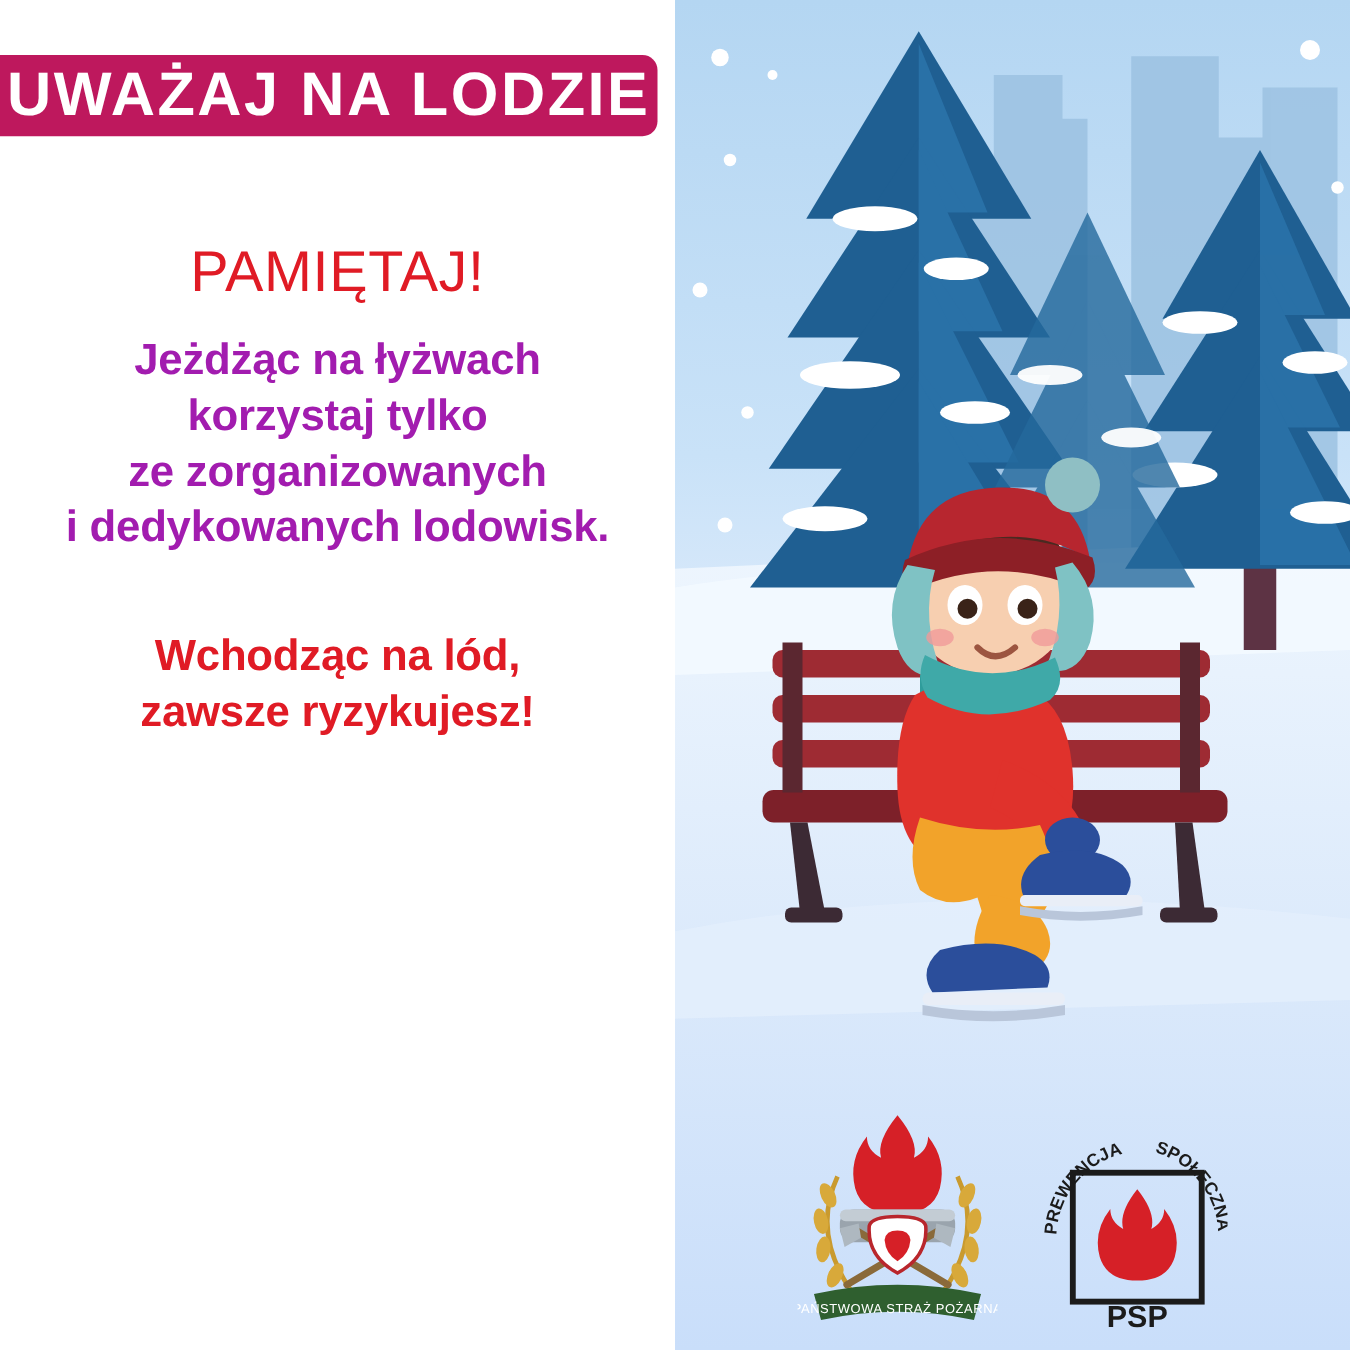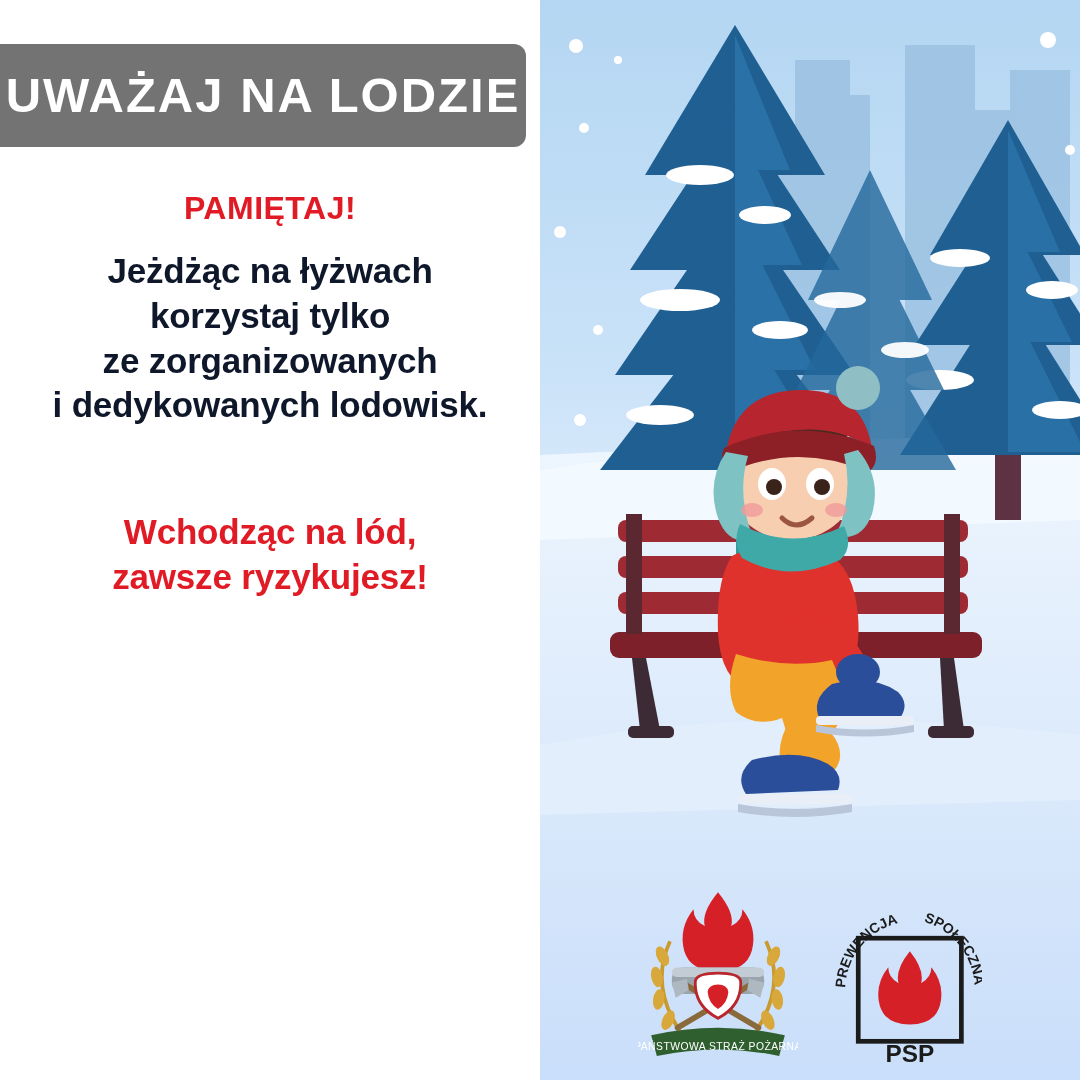--- a/index.html
+++ b/index.html
@@ -20,22 +20,22 @@
   .left-panel {
     position: relative;
     width: 540px; height: 1080px;
     background: #ffffff;
     flex: 0 0 540px;
   }
 
   .title-banner {
     position: absolute;
     left: 0; top: 44px;
-    width: 526px; height: 103px;
-    background: #737373;
+    width: 526px; height: 65px;
+    background: #be185d;
     border-radius: 0 12px 12px 0;
     display: flex;
     align-items: center;
     justify-content: center;
     text-align: center;
   }
   .title-banner .title-text {
     color: #ffffff;
     font-size: 49px;
     font-weight: bold;
@@ -49,28 +49,28 @@
   .text-block {
     position: absolute;
     left: 0; top: 190px;
     width: 540px;
     padding: 0 24px;
     text-align: center;
   }
 
   .remember {
     color: #e01b25;
-    font-size: 32px;
-    font-weight: bold;
+    font-size: 46px;
+    font-weight: normal;
     letter-spacing: 0.5px;
     margin-bottom: 22px;
   }
 
   .para {
-    color: #0f172a;
+    color: #a21caf;
     font-size: 35px;
     font-weight: bold;
     line-height: 1.28;
     letter-spacing: -0.2px;
   }
   .para.red {
     color: #e01b25;
   }
   .gap-1 { height: 58px; }
   .gap-2 { height: 58px; }
@@ -115,21 +115,21 @@
     <div class="text-block">
       <div class="remember">PAMIĘTAJ!</div>
 
       <div class="para" style="white-space:pre-line;">Jeżdżąc na łyżwach
 korzystaj tylko
 ze zorganizowanych
 i dedykowanych lodowisk.</div>
 
       <div class="gap-1"></div>
 
-      <div class="para red" style="white-space:pre-line;margin-top:24px;">Wchodząc na lód,
+      <div class="para red" style="white-space:pre-line;">Wchodząc na lód,
 zawsze ryzykujesz!</div>
 
       <div class="gap-2"></div>
 
     </div>
   </div>
 
   <div class="right-panel">
 
     <svg width="540" height="1080" viewBox="0 0 540 1080" aria-hidden="true">

